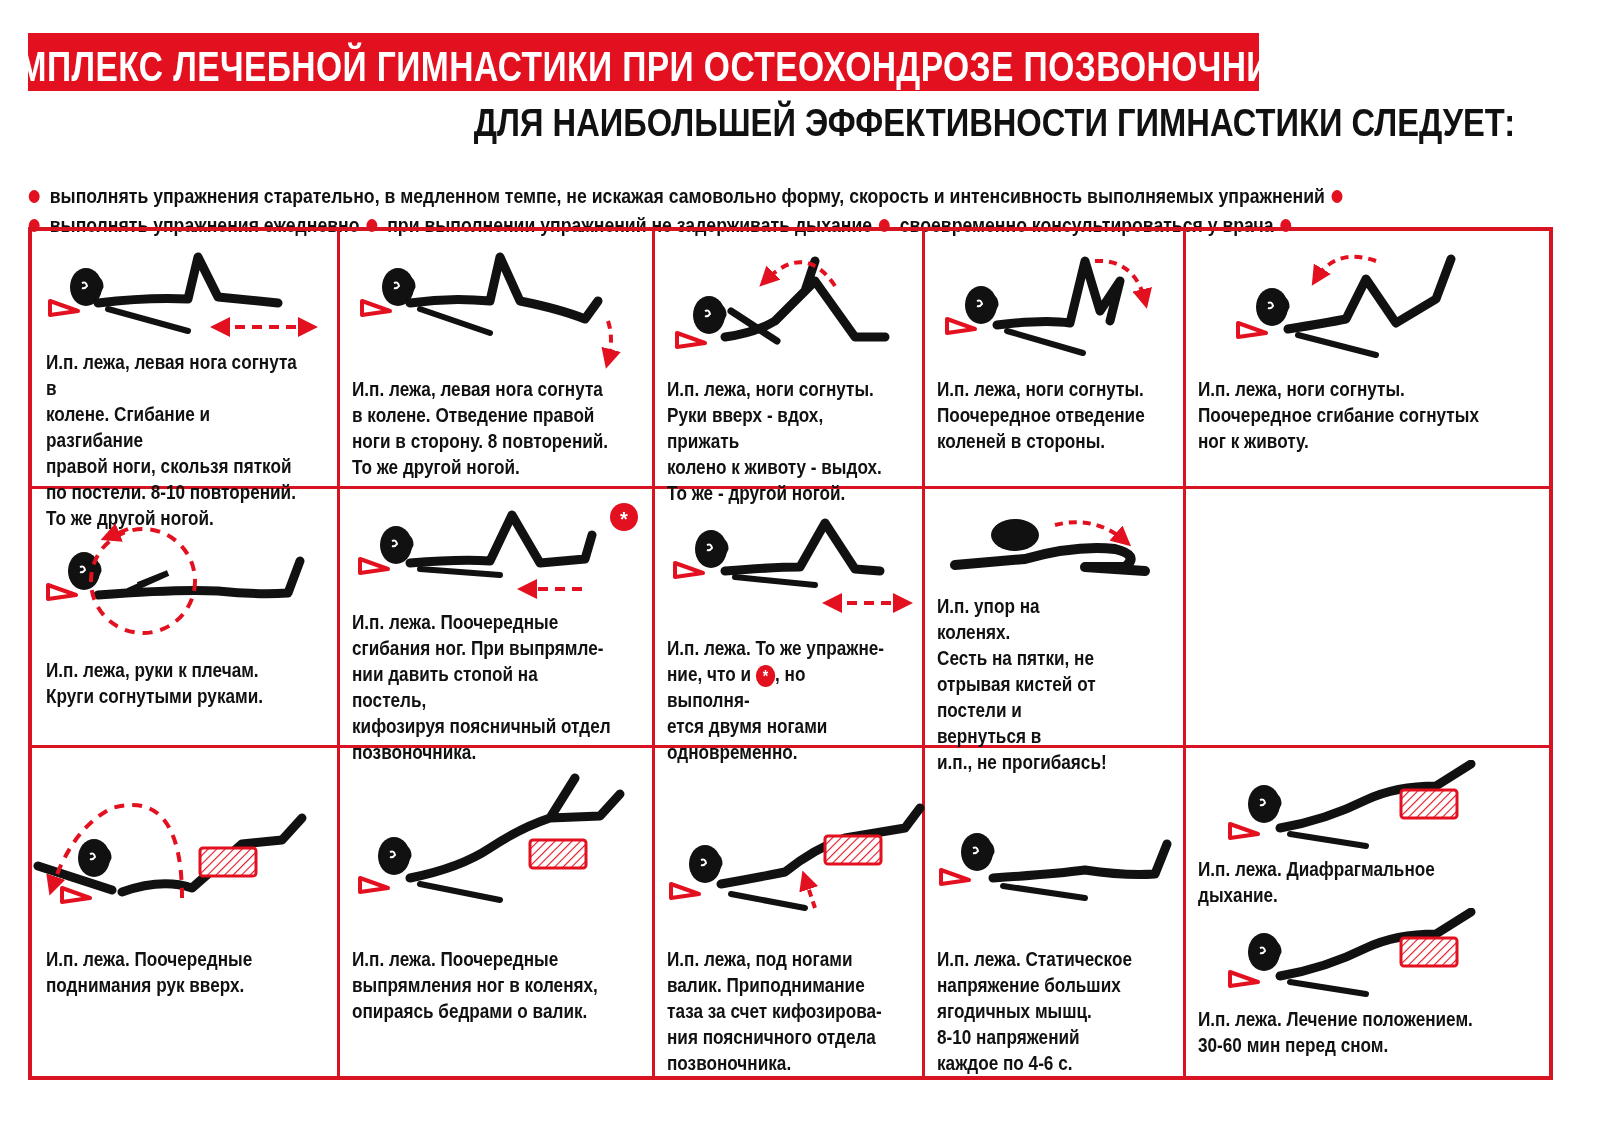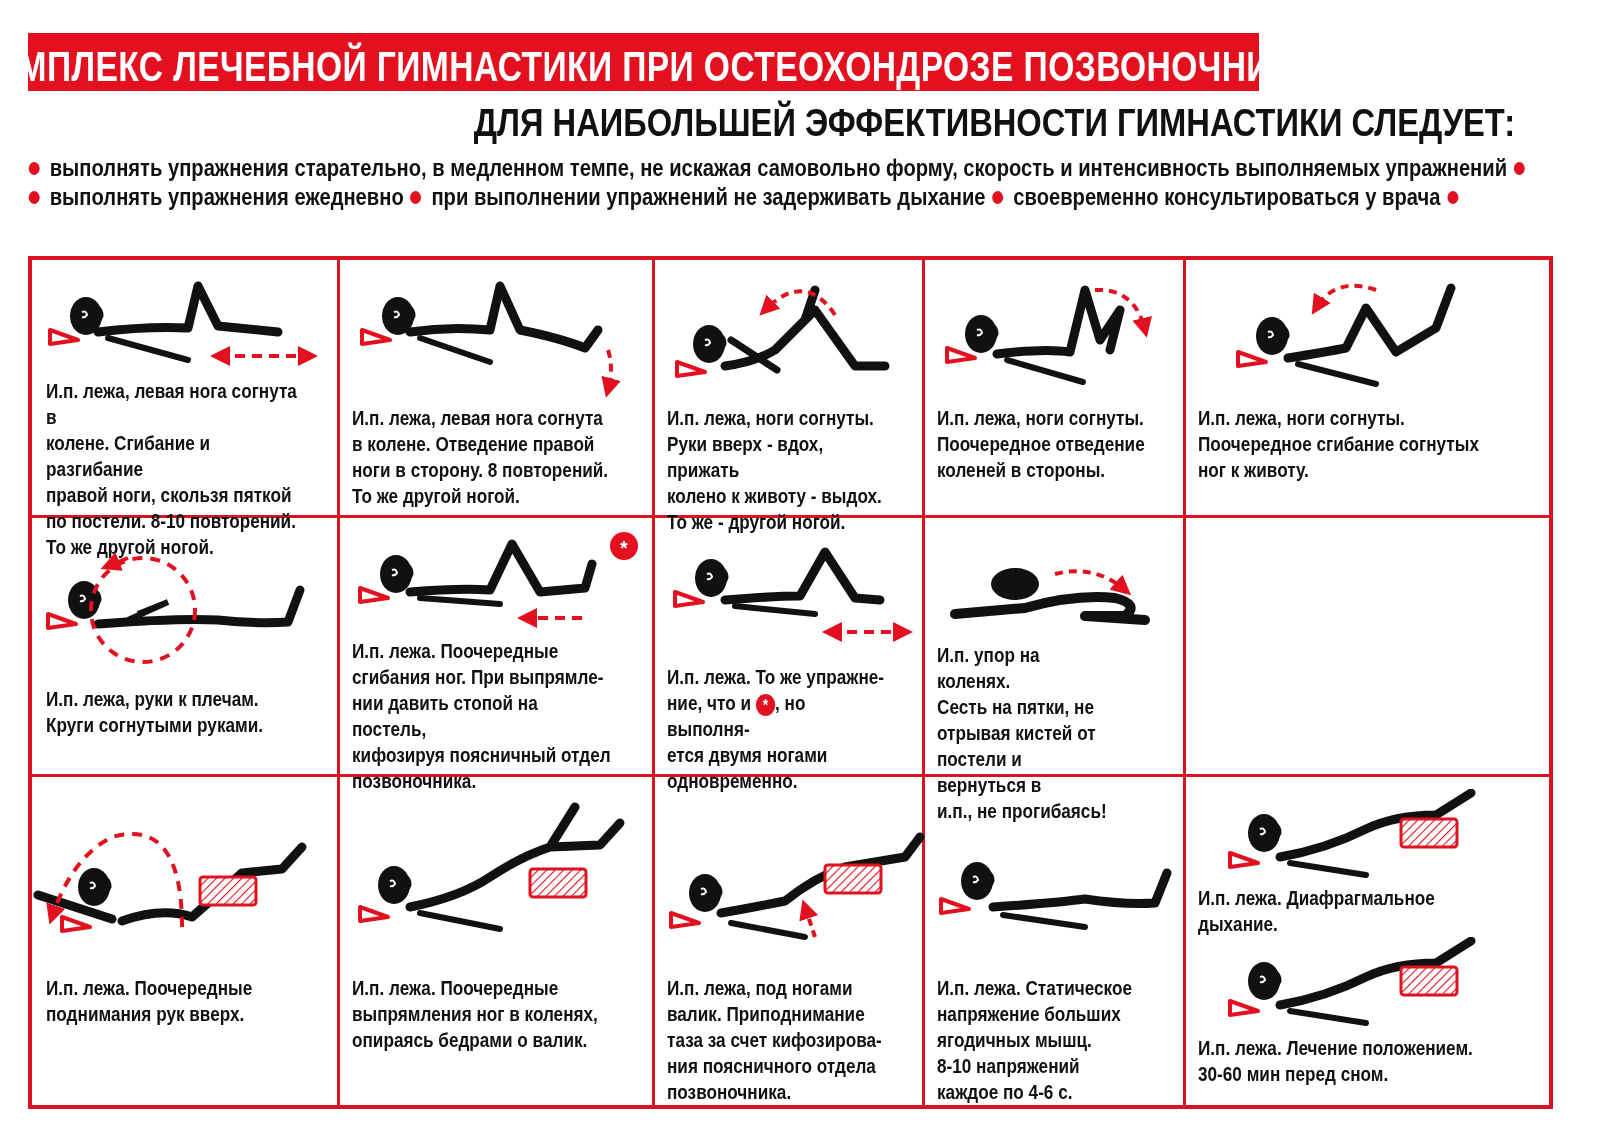--- a/index.html
+++ b/index.html
@@ -7,27 +7,27 @@
          font-family:"Liberation Sans", "DejaVu Sans", sans-serif; color:#111; }
   .banner { position:absolute; left:28px; top:33px; width:1231px; height:58px;
             background:#e3101f; display:flex; align-items:flex-end; justify-content:center; }
   .banner span { color:#fff; font-weight:bold; font-size:42px; letter-spacing:0.5px;
                  transform:scaleX(0.80); white-space:nowrap; display:inline-block;
                  font-family:"Liberation Sans", sans-serif; }
   .subtitle { position:absolute; left:0; top:102px; width:1600px; text-align:right; }
   .subtitle span { display:inline-block; font-weight:bold; font-size:38px; color:#111;
                    transform:scaleX(0.86); white-space:nowrap; }
   .rule-line { position:absolute; left:22px; width:1560px; height:30px; display:flex;
-               align-items:center; font-weight:bold; font-size:24px; white-space:nowrap; }
+               align-items:center; font-weight:bold; font-size:21px; white-space:nowrap;margin-top:28px; }
   .rule-line .inner { display:flex; align-items:center; transform:scaleX(0.84);
                       transform-origin:left center; }
   .dot { display:inline-block; width:13px; height:13px; border-radius:50%;
          background:#e3101f; margin:0 12px 0 8px; flex:none; }
   .grid { position:absolute; left:28px; top:227px; width:1525px; height:853px;
-          border:4px solid #d81422; box-sizing:border-box;margin-top:29px; }
+          border:4px solid #d81422; box-sizing:border-box; }
   .vline { position:absolute; top:0; bottom:0; width:3px; background:#d81422; }
   .hline { position:absolute; left:0; right:0; height:3px; background:#d81422; }
   .cell { position:absolute; box-sizing:border-box; }
   .cell svg { position:absolute; }
   .desc { position:absolute; font-weight:bold; font-size:19.5px; line-height:26px;
           color:#111; white-space:pre-line; transform:scaleX(0.88); transform-origin:left top; }
   .star { display:inline-block; width:22px; height:22px; border-radius:50%; background:#e3101f;
           color:#fff; font-size:16px; line-height:24px; text-align:center; vertical-align:middle; }
   .star-badge { position:absolute; width:28px; height:28px; border-radius:50%; background:#e3101f;
                 color:#fff; font-size:20px; line-height:32px; text-align:center; font-weight:bold; }
@@ -190,21 +190,21 @@
         <use href="#head" x="46" y="38"></use>
       <path d="M60,60 Q110,56 135,56 L160,12 L190,58 L215,60" fill="none" stroke="#111" stroke-width="9" stroke-linecap="round" stroke-linejoin="round"></path>
       <path d="M70,66 L150,74" stroke="#111" stroke-width="6" stroke-linecap="round"></path>
       <path d="M165,92 L240,92" stroke="#e3101f" stroke-width="4" stroke-dasharray="10,7" marker-start="url(#arr)" marker-end="url(#arr)"></path>
     </svg>
     <div class="desc" style="left:12px;top:146px"><span>И.п. лежа. То же упражне-
 ние, что и </span><span class="star">*</span><span>, но выполня-
 ется двумя ногами
 одновременно.</span></div>
   </div>
-  <div class="cell" style="left:893px;top:262px;width:212px;height:256px">
+  <div class="cell" style="left:893px;top:242px;width:212px;height:256px">
     <svg style="left:10px;top:22px" width="250" height="100">
       <ellipse cx="80" cy="40" rx="24" ry="16" fill="#111"></ellipse>
       <path d="M20,70 L90,64 Q140,50 180,54 Q205,60 190,72 L150,72 L210,76" fill="none" stroke="#111" stroke-width="10" stroke-linecap="round" stroke-linejoin="round"></path>
       <path d="M120,30 Q160,20 190,46" fill="none" stroke="#e3101f" stroke-width="4" stroke-dasharray="8,6" marker-end="url(#arr)"></path>
     </svg>
     <div class="desc" style="left:12px;top:120px">И.п. упор на коленях.
 Сесть на пятки, не
 отрывая кистей от
 постели и вернуться в
 и.п., не прогибаясь!</div>

